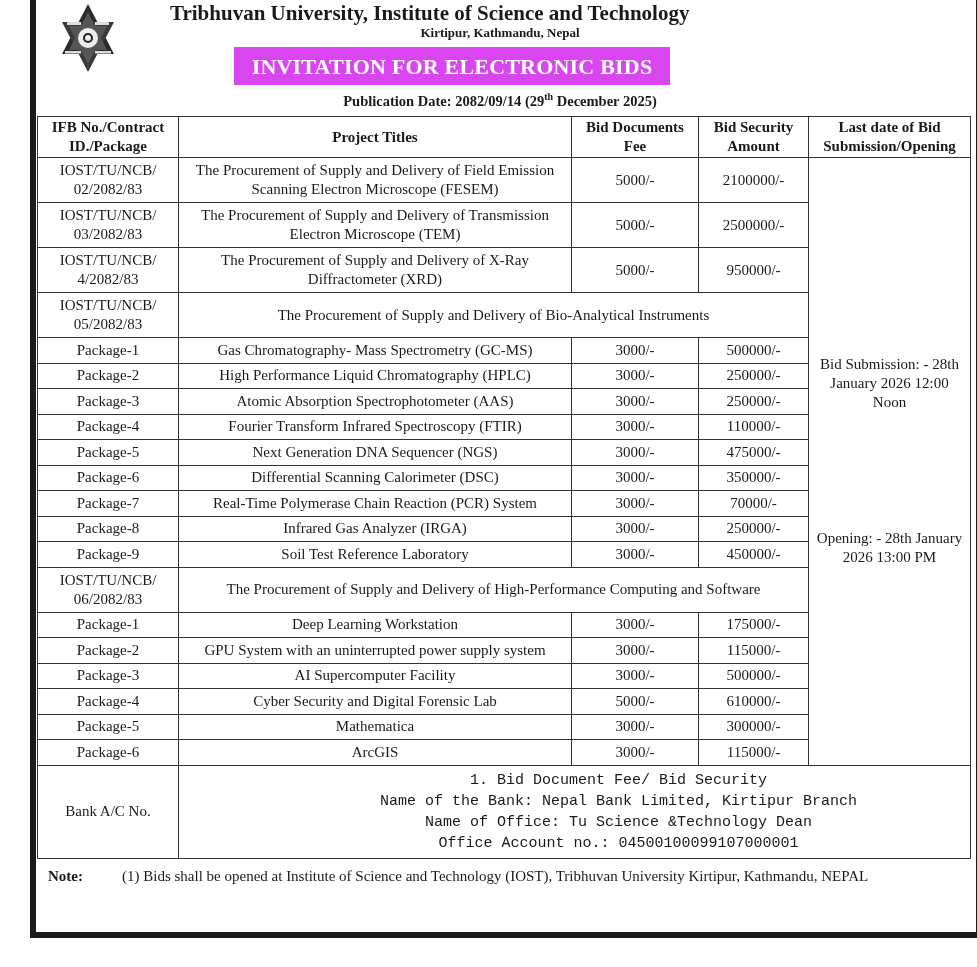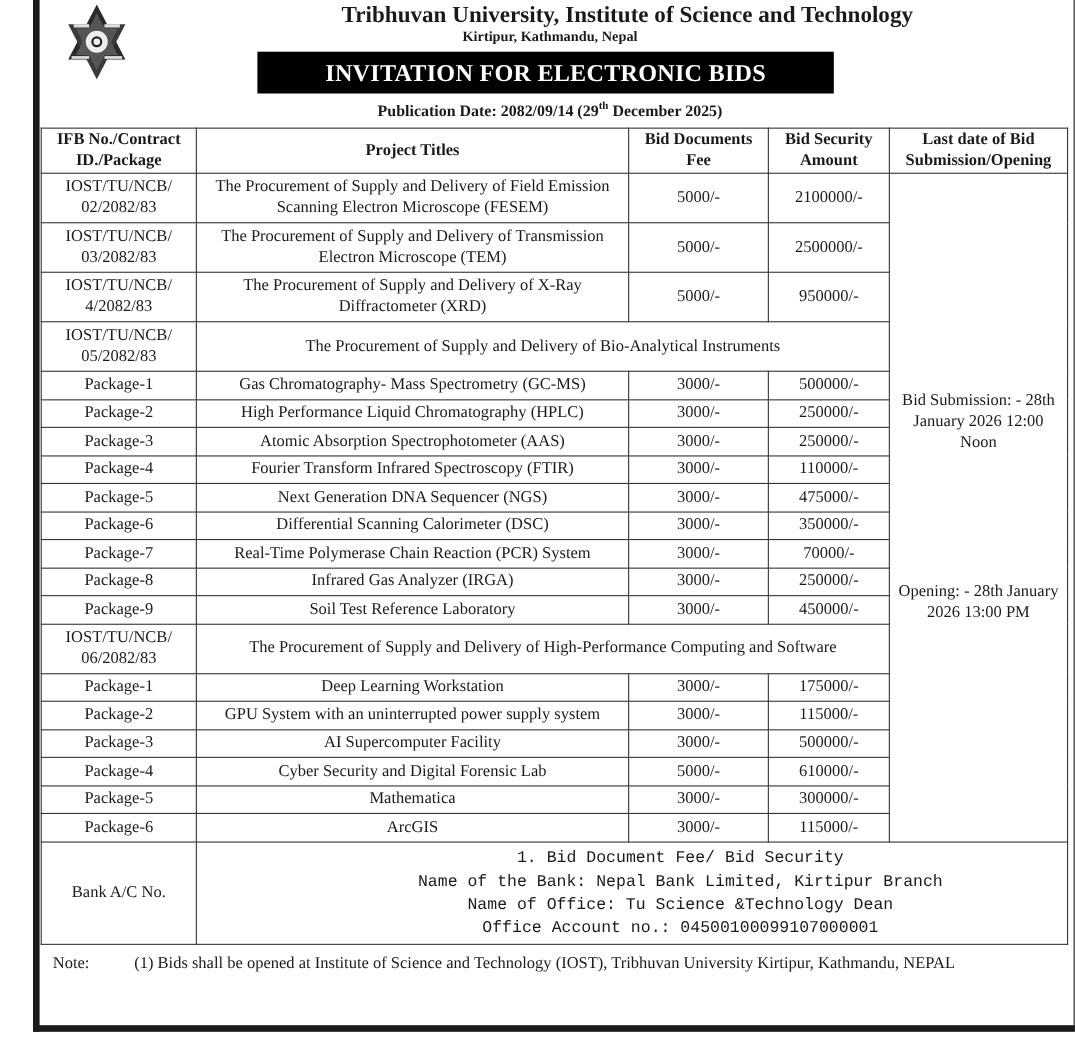--- a/index.html
+++ b/index.html
@@ -5,47 +5,47 @@
     html, body { margin: 0; padding: 0; background: #ffffff; }
     body { width: 977px; height: 967px; position: relative; overflow: hidden;
            font-family: "Liberation Serif", "DejaVu Serif", serif; color: #1a1a1a; }
 
     .frame { position: absolute; left: 30px; top: -6px; width: 940px; height: 938px;
              border-left: 6px solid #1b1b1b; border-bottom: 6px solid #1b1b1b; border-right: 4px solid #1b1b1b;
              box-sizing: content-box; }
 
     .logo { position: absolute; left: 59px; top: 2px; width: 58px; height: 72px; }
 
-    .title { position: absolute; left: 170px; width: 660px; top: 2px; text-align: right;
+    .title { position: absolute; left: 170px; width: 660px; top: 2px; text-align: left;
              font-weight: bold; font-size: 21px; line-height: 22px; color: #1a1a1a; }
     .subtitle { position: absolute; left: 170px; width: 660px; top: 24px; text-align: center;
                 font-weight: bold; font-size: 13px; line-height: 18px; }
-    .banner { position: absolute; left: 234px; top: 47px; width: 524px; height: 38px;
-              background: #000000; color: #ffffff; text-align: center;
+    .banner { position: absolute; left: 234px; top: 47px; width: 436px; height: 38px;
+              background: #d946ef; color: #ffffff; text-align: center;
               font-weight: bold; font-size: 22px; line-height: 40px; letter-spacing: 0.2px; }
     .pubdate { position: absolute; left: 170px; width: 660px; top: 92px; text-align: center;
                font-weight: bold; font-size: 14.5px; line-height: 18px; }
     .pubdate sup { font-size: 10px; line-height: 0; }
 
     table.bids { position: absolute; left: 37px; top: 116px; width: 933px;
                  border-collapse: collapse; font-size: 15px; table-layout: fixed; }
     table.bids td, table.bids th { border: 1.5px solid #333; padding: 0 6px; line-height: 19px; }
     table.bids th { font-weight: bold; text-align: center; font-size: 15px; height: 40px; }
     td.c { text-align: center; }
     td.l { text-align: center; }
     tr.r2 td { height: 44px; }
     tr.r1 td { height: 24.5px; }
     td.last { text-align: center; vertical-align: middle; padding: 0 4px; }
     .sub-block { display: block; }
     .open-block { display: block; margin-top: 117px; }
     tr.bank td { height: 92px; }
     .bank-lines { padding-left: 88px; line-height: 21px; font-family: Liberation Mono, monospace; }
 
     .notes { position: absolute; left: 48px; top: 866px; width: 925px; font-size: 15px; line-height: 21px; }
-    .note-label { position: absolute; left: 0; top: 0; }
+    .note-label { position: absolute; left: 0; top: 0; font-weight: bold; }
     .note-lines { position: absolute; left: 74px; top: 0; white-space: nowrap; }
   </style>
 </head>
 <body>
 
 <div class="frame"></div>
 
 <svg class="logo" viewBox="0 0 58 72">
   <polygon points="29,2 55,52 3,52" fill="#2a2a2a"></polygon>
   <polygon points="29,70 55,20 3,20" fill="#3a3a3a"></polygon>

